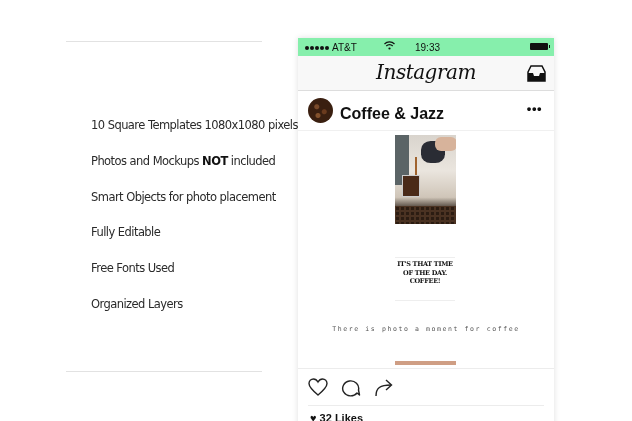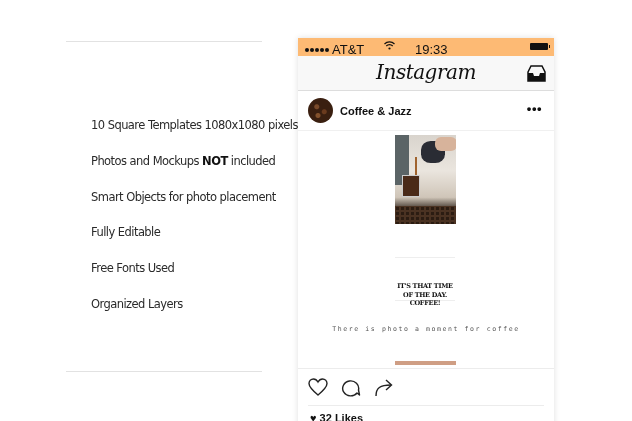--- a/index.html
+++ b/index.html
@@ -8,50 +8,50 @@
 
   .rule { position: absolute; left: 66px; width: 196px; height: 1px; background: #e2e2e2; }
   .rule.top { top: 41px; }
   .rule.bottom { top: 371px; }
 
   .features { position: absolute; left: 64px; top: 116px; list-style: none; margin-left: 27px; }
   .features li { font-family: "DejaVu Sans", sans-serif; font-size: 12.5px; letter-spacing: -0.6px; color: #2a2a2a; height: 35.8px; line-height: 18px; transform: scaleX(0.92); transform-origin: left; white-space: nowrap; }
   .features li b { font-weight: bold; color: #111; }
 
   .phone { position: absolute; left: 298px; top: 38px; width: 256px; height: 400px; background: #fff; box-shadow: 0 0 6px rgba(0,0,0,0.13); overflow: hidden; }
-  .statusbar { height: 18px; position: relative; font-size: 13px; font-family: "Liberation Sans", sans-serif; color: #111; background: #fdba74; }
+  .statusbar { height: 18px; position: relative; font-size: 10px; font-family: "Liberation Sans", sans-serif; color: #111; background: #86efac; }
   .carrier { position: absolute; left: 7px; top: 4px; display: flex; align-items: center; gap: 3px; }
   .dots { display: flex; gap: 1px; }
   .dots i { width: 4px; height: 4px; border-radius: 50%; background: #111; display: block; }
   .wifi { position: absolute; left: 86px; top: 3px; }
   .time { position: absolute; left: 117px; top: 4px; font-weight: normal; }
   .battery { position: absolute; right: 6px; top: 5px; width: 18px; height: 7px; background: #111; border-radius: 1px; }
   .battery::after { content: ""; position: absolute; right: -2px; top: 2px; width: 1.5px; height: 3px; background: #111; }
 
   .navbar { height: 35px; background: #f8f8f8; border-bottom: 1px solid #ddd; position: relative; }
   .logo { position: absolute; left: 0; right: 0; top: 4px; text-align: center; font-family: "DejaVu Serif", serif; font-style: italic; font-size: 20px; color: #111; letter-spacing: -0.5px; }
   .inbox { position: absolute; right: 8px; top: 9px; }
 
   .post-header { height: 40px; position: relative; border-bottom: 1px solid #f0f0f0; }
   .avatar { position: absolute; left: 10px; top: 7px; width: 25px; height: 25px; border-radius: 50%;
     background: radial-gradient(circle at 35% 35%, #7a4a2a 0 2px, transparent 3px), radial-gradient(circle at 65% 55%, #6b3b1e 0 2px, transparent 3px), radial-gradient(circle at 40% 70%, #83512c 0 2px, transparent 3px), #3a1f10; }
-  .username { position: absolute; left: 42px; top: 14px; font-size: 11px; font-weight: bold; color: #111; }
+  .username { position: absolute; left: 42px; top: 14px; font-size: 16px; font-weight: bold; color: #111; }
   .more { position: absolute; right: 12px; top: 10px; font-size: 13px; font-weight: bold; letter-spacing: 0.5px; color: #111; }
 
   .post-body { position: relative; height: 237px; background: #fff; }
   .photo { position: absolute; left: 97px; top: 4px; width: 61px; height: 89px; overflow: hidden;
     background: linear-gradient(180deg, #d9d4cd 0%, #eae5de 40%, #cfc5b8 70%, #2b2018 85%, #3b2a1e 100%); }
   .photo .dark { position: absolute; left: 0; top: 0; width: 14px; height: 50px; background: #5b6466; }
   .photo .pot { position: absolute; left: 26px; top: 6px; width: 24px; height: 22px; border-radius: 40%; background: #2a2c34; }
   .photo .hand { position: absolute; left: 40px; top: 2px; width: 22px; height: 14px; background: #d7b39b; border-radius: 6px; }
   .photo .glass { position: absolute; left: 7px; top: 40px; width: 18px; height: 22px; background: #4a2a18; border: 1px solid #ccc; }
   .photo .stream { position: absolute; left: 20px; top: 22px; width: 2px; height: 20px; background: #a0632e; }
   .photo .beans { position: absolute; left: 0; bottom: 0; width: 100%; height: 18px; background: radial-gradient(circle, #2b1c12 1.5px, transparent 2px) 0 0/5px 5px, #4a3222; }
 
-  .quote-box { position: absolute; left: 97px; top: 126px; width: 60px; height: 44px; border-top: 1px solid #eee; border-bottom: 1px solid #eee; text-align: center; padding-top: 24px; }
+  .quote-box { position: absolute; left: 97px; top: 126px; width: 60px; height: 44px; border-top: 1px solid #eee; border-bottom: 1px solid #eee; text-align: center; padding-top: 2px; }
   .quote { font-family: "DejaVu Serif", serif; font-weight: bold; font-size: 6.5px; line-height: 8.5px; color: #111; letter-spacing: -0.3px; }
   .tagline { position: absolute; left: 0; right: 0; top: 194px; text-align: center; font-family: "DejaVu Sans Mono", monospace; font-size: 6.5px; letter-spacing: 1.6px; color: #555; }
   .accent-bar { position: absolute; left: 97px; top: 230px; width: 61px; height: 4px; background: #cf9e84; }
 
   .actions { height: 38px; position: relative; border-top: 1px solid #ececec; }
   .actions svg { position: absolute; top: 9px; }
   .divider { position: absolute; left: 10px; right: 10px; bottom: 0; height: 1px; background: #ececec; }
   .likes { position: absolute; left: 12px; top: 413px; font-size: 11px; font-weight: bold; color: #111; }
 </style>
 </head>

